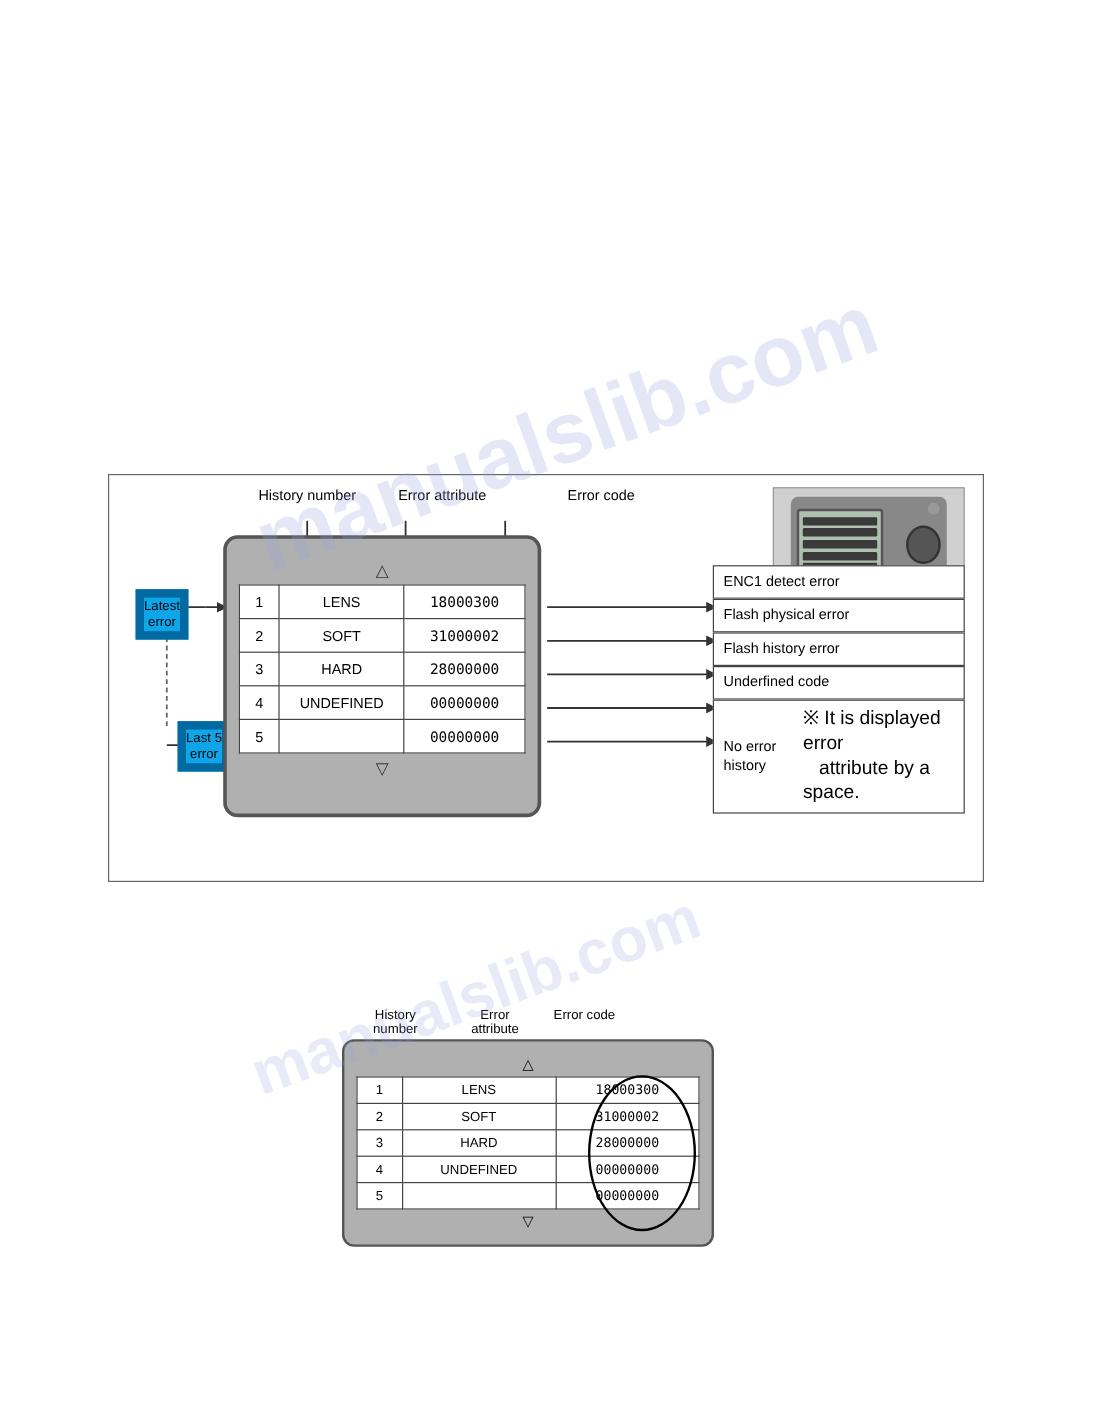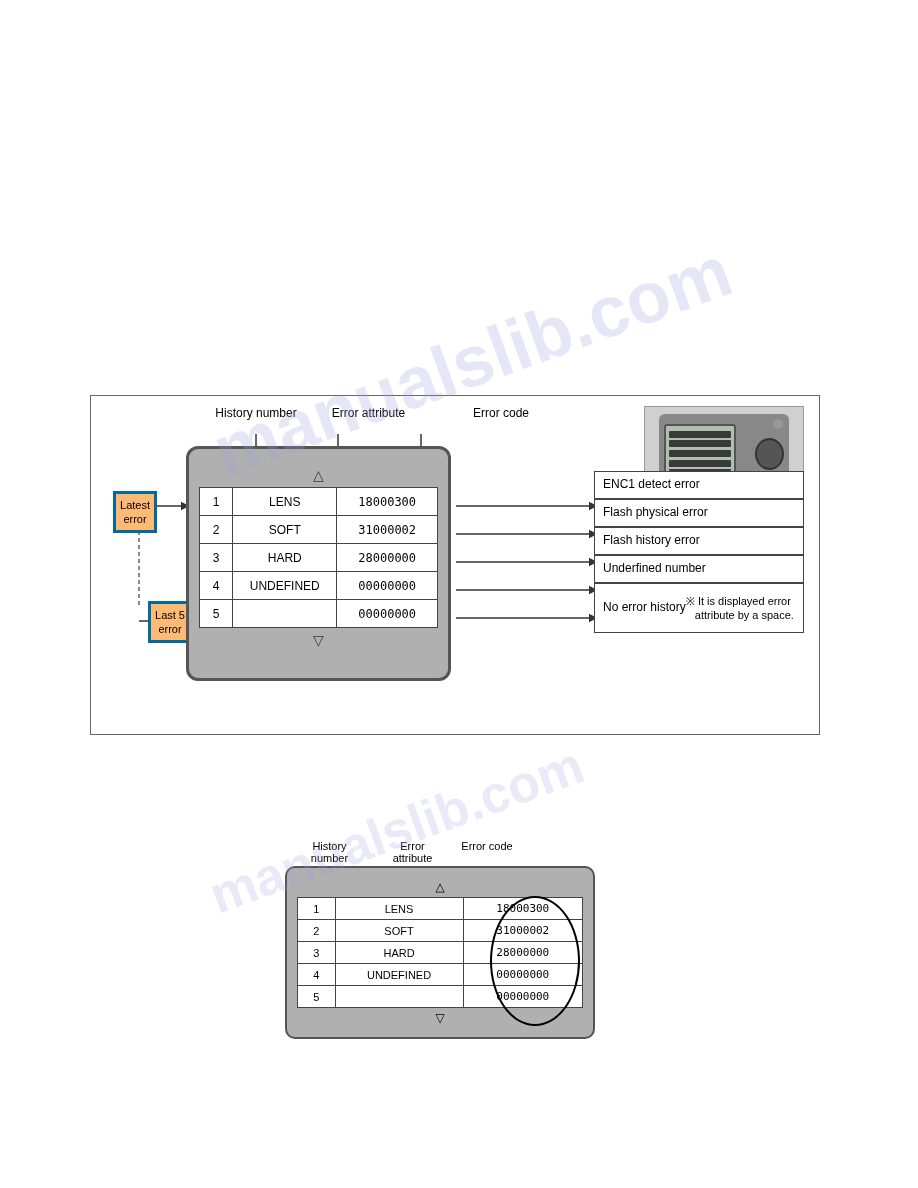--- a/index.html
+++ b/index.html
@@ -137,27 +137,27 @@
       font-size: 12px;
     }
     .lcd-table td.code-col {
       width: 85px;
       font-size: 12px;
       font-family: monospace;
     }
     .side-box {
       width: 44px;
       height: 42px;
-      border: 3px solid #0369a1;
+      border: 7px solid #0369a1;
       display: flex;
       align-items: center;
       justify-content: center;
       text-align: center;
       font-size: 11px;
-      background: #fdba74;
+      background: #0ea5e9;
       line-height: 1.3;
     }
 
     
     .right-errors {
       position: absolute;
       top: 75px;
       right: 15px;
       width: 210px;
       display: flex;
@@ -336,22 +336,22 @@
       </tr>
     </tbody>
       </table>
     <div class="lcd-down-arrow">▽</div>
   </div>
 
   <div class="right-errors">
     <div class="error-box">ENC1 detect error</div>
     <div class="error-box">Flash physical error</div>
     <div class="error-box">Flash history error</div>
-    <div class="error-box">Underfined number</div>
-    <div class="error-box tall">No error history<br><span style="font-size:11px;">※ It is displayed error<br>&nbsp;&nbsp; attribute by a space.</span></div>
+    <div class="error-box">Underfined code</div>
+    <div class="error-box tall">No error history<br><span style="font-size:16px;">※ It is displayed error<br>&nbsp;&nbsp; attribute by a space.</span></div>
   </div>
 
 </div>
 
 <div class="small-diagram-area" style="position:absolute; top:840px; left:285px;">
 
   <div style="display:flex; font-size:11px; margin-bottom:2px; margin-left:12px;">
     <div style="width:65px; text-align:center;">History number</div>
     <div style="width:65px; text-align:center; margin-left:18px;">Error attribute</div>
     <div style="width:60px; text-align:center; margin-left:12px;">Error code</div>

